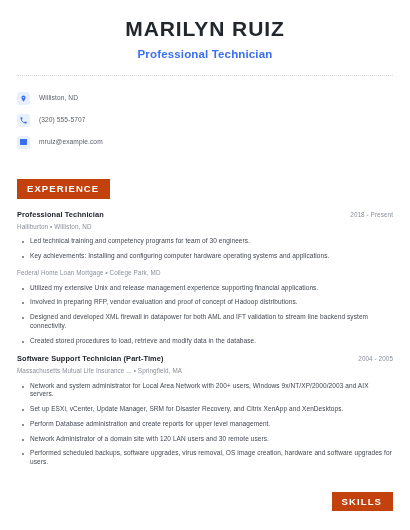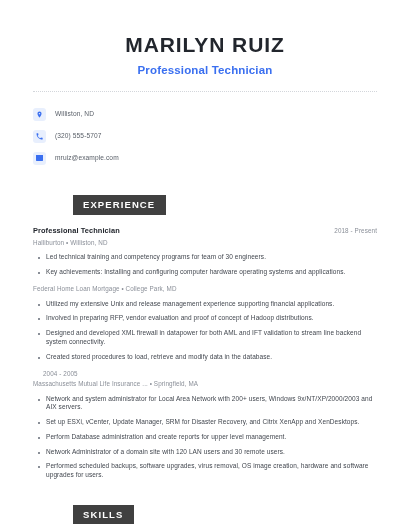--- a/index.html
+++ b/index.html
@@ -15,21 +15,21 @@
     background: #ffffff;
     font-family: "Liberation Sans", sans-serif;
     color: #2b2f36;
     -webkit-font-smoothing: antialiased;
   }
 
   .resume {
     width: 410px;
     height: 530px;
     background: #ffffff;
-    padding: 16px;
+    padding: 0;
     position: relative;
   }
 
   
   .header {
     text-align: center;
     padding: 16px 20px 0 20px;
   }
 
   .full-name {
@@ -84,32 +84,31 @@
     font-size: 6.6px;
     color: #5a6069;
     letter-spacing: 0.1px;
     line-height: 1;
   }
 
   
   .section { padding: 0 17px; }
 
   .section-exp { margin-top: 26px; }
-  .section-skills { margin-top: 24px; }
+  .section-skills { margin-top: 24px; text-align: right; }
 
   .section-badge {
     display: inline-block;
-    background: #404040;
+    background: #c2410c;
     color: #ffffff;
     font-size: 9.5px;
     font-weight: bold;
     letter-spacing: 1.1px;
     padding: 5px 11px 5px 10px;
     line-height: 1;
-    margin-left: 40px;
   }
 
   
   .jobs { margin-top: 11px; }
 
   .job { margin-bottom: 9px; }
 
   .job-head {
     display: flex;
     align-items: baseline;
@@ -245,20 +244,21 @@
               <span class="bullet-text">Designed and developed XML firewall in datapower for both AML and IFT validation to stream line backend system connectivity.</span>
             </li>
             <li class="bullet">
               <span class="bullet-dot"></span>
               <span class="bullet-text">Created stored procedures to load, retrieve and modify data in the database.</span>
             </li>
           </ul>
         </div>
         <div class="job">
           <div class="job-head">
+            <div class="job-role">Software Support Technician (Part-Time)</div>
             <div class="job-dates">2004 - 2005</div>
           </div>
           <div class="job-meta">Massachusetts Mutual Life Insurance ...  •  Springfield, MA</div>
           <ul class="bullets">
             <li class="bullet">
               <span class="bullet-dot"></span>
               <span class="bullet-text">Network and system administrator for Local Area Network with 200+ users, Windows 9x/NT/XP/2000/2003 and AIX servers.</span>
             </li>
             <li class="bullet">
               <span class="bullet-dot"></span>

